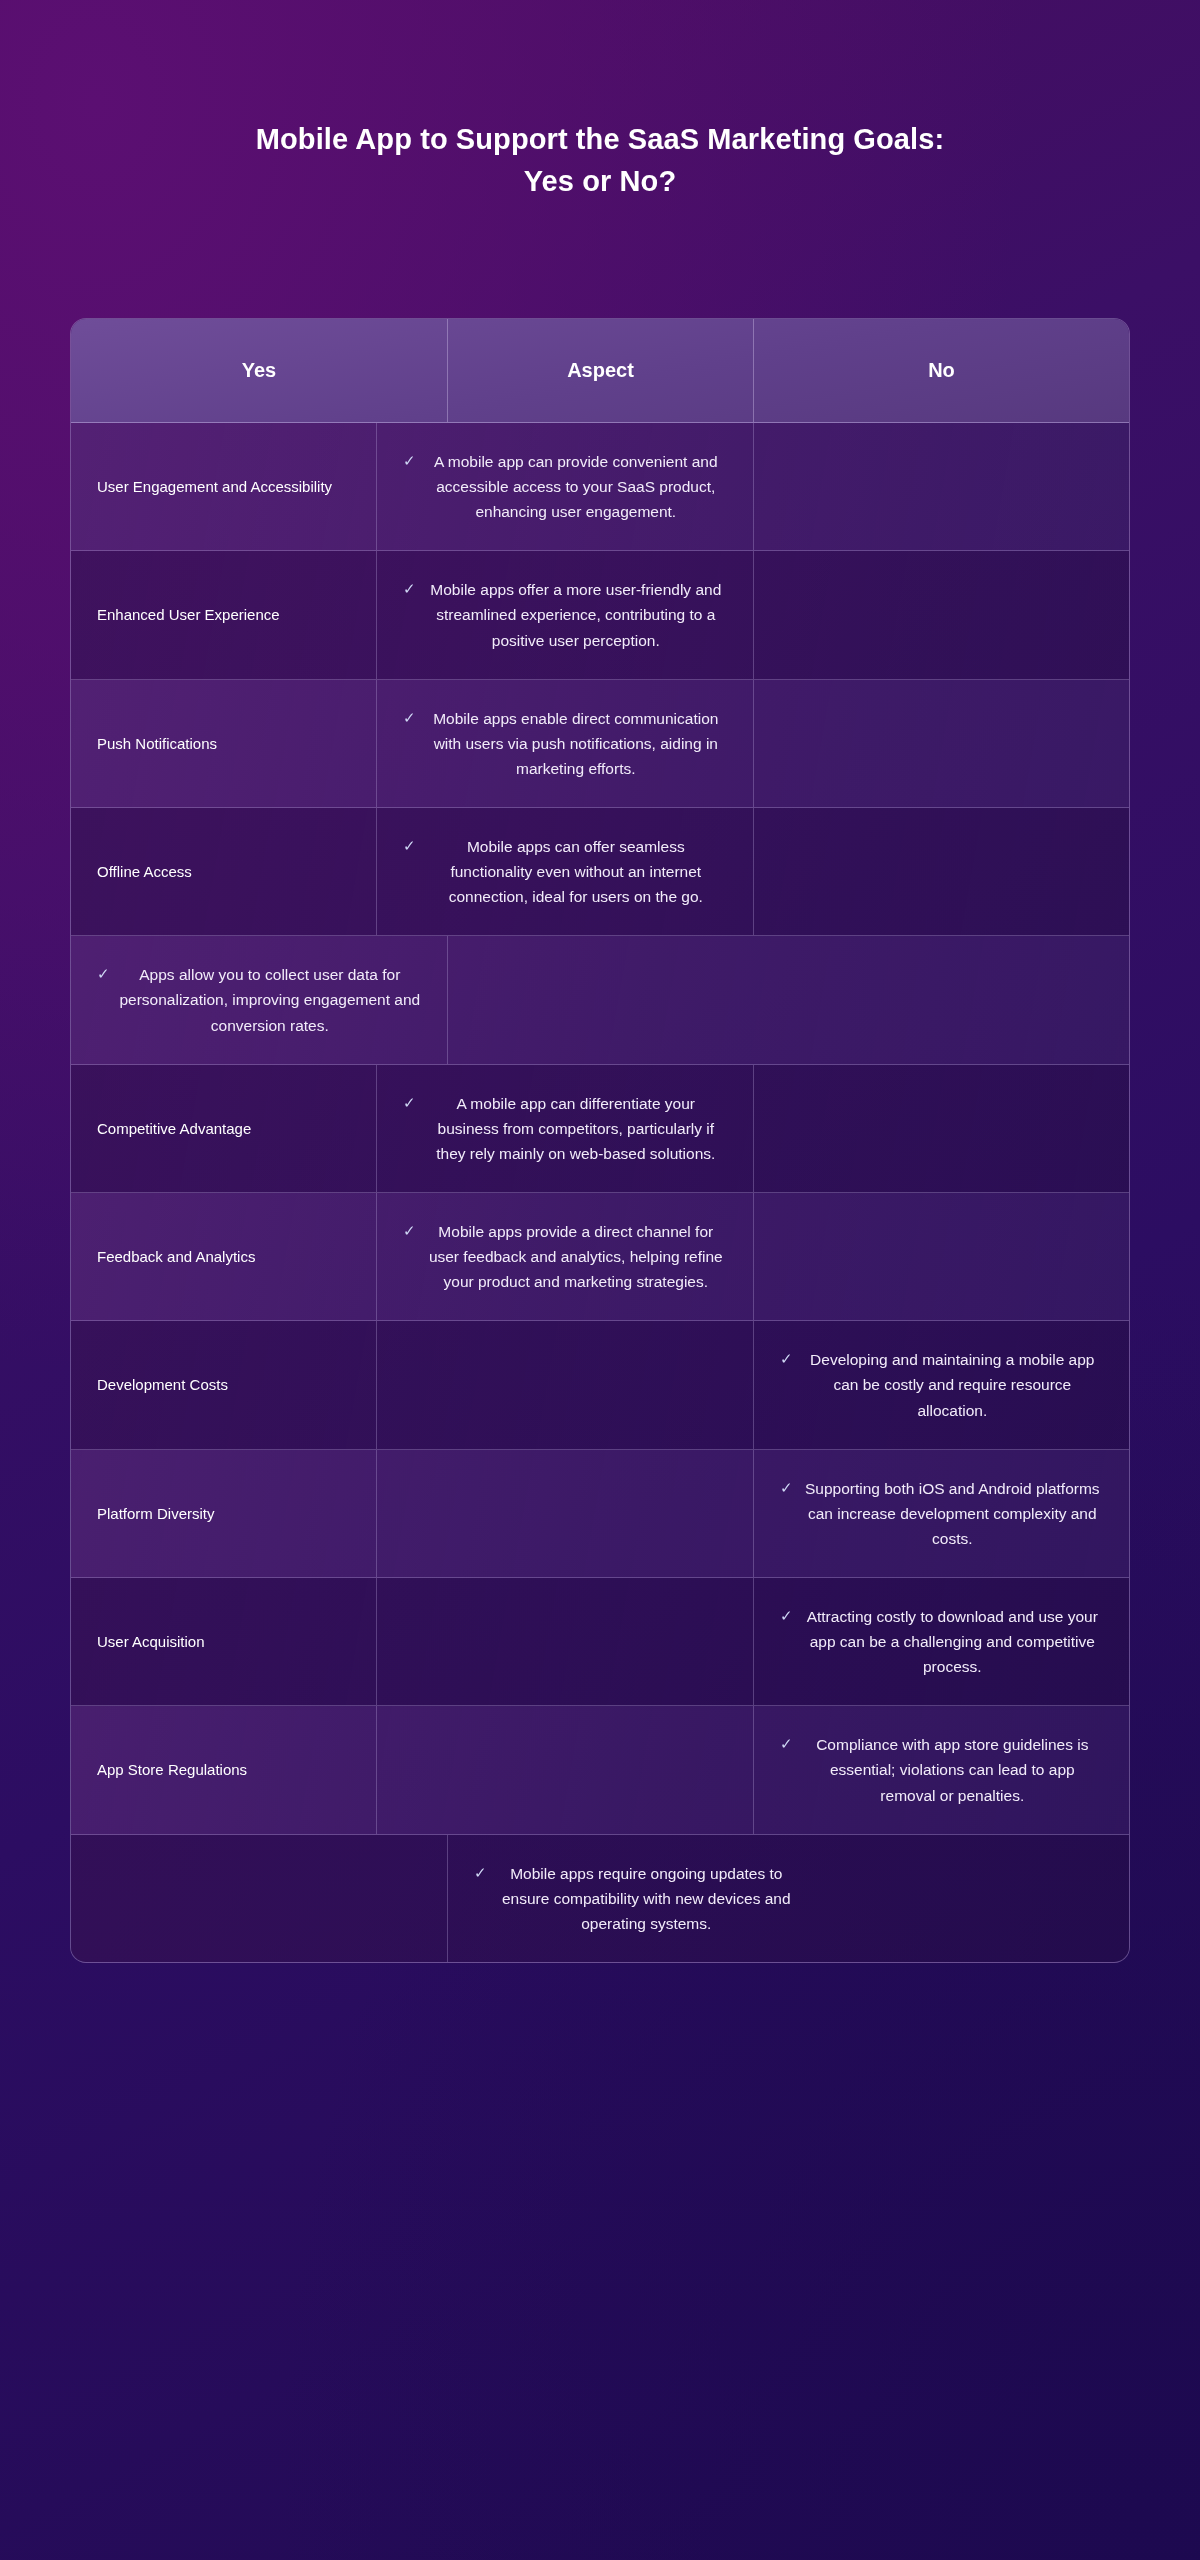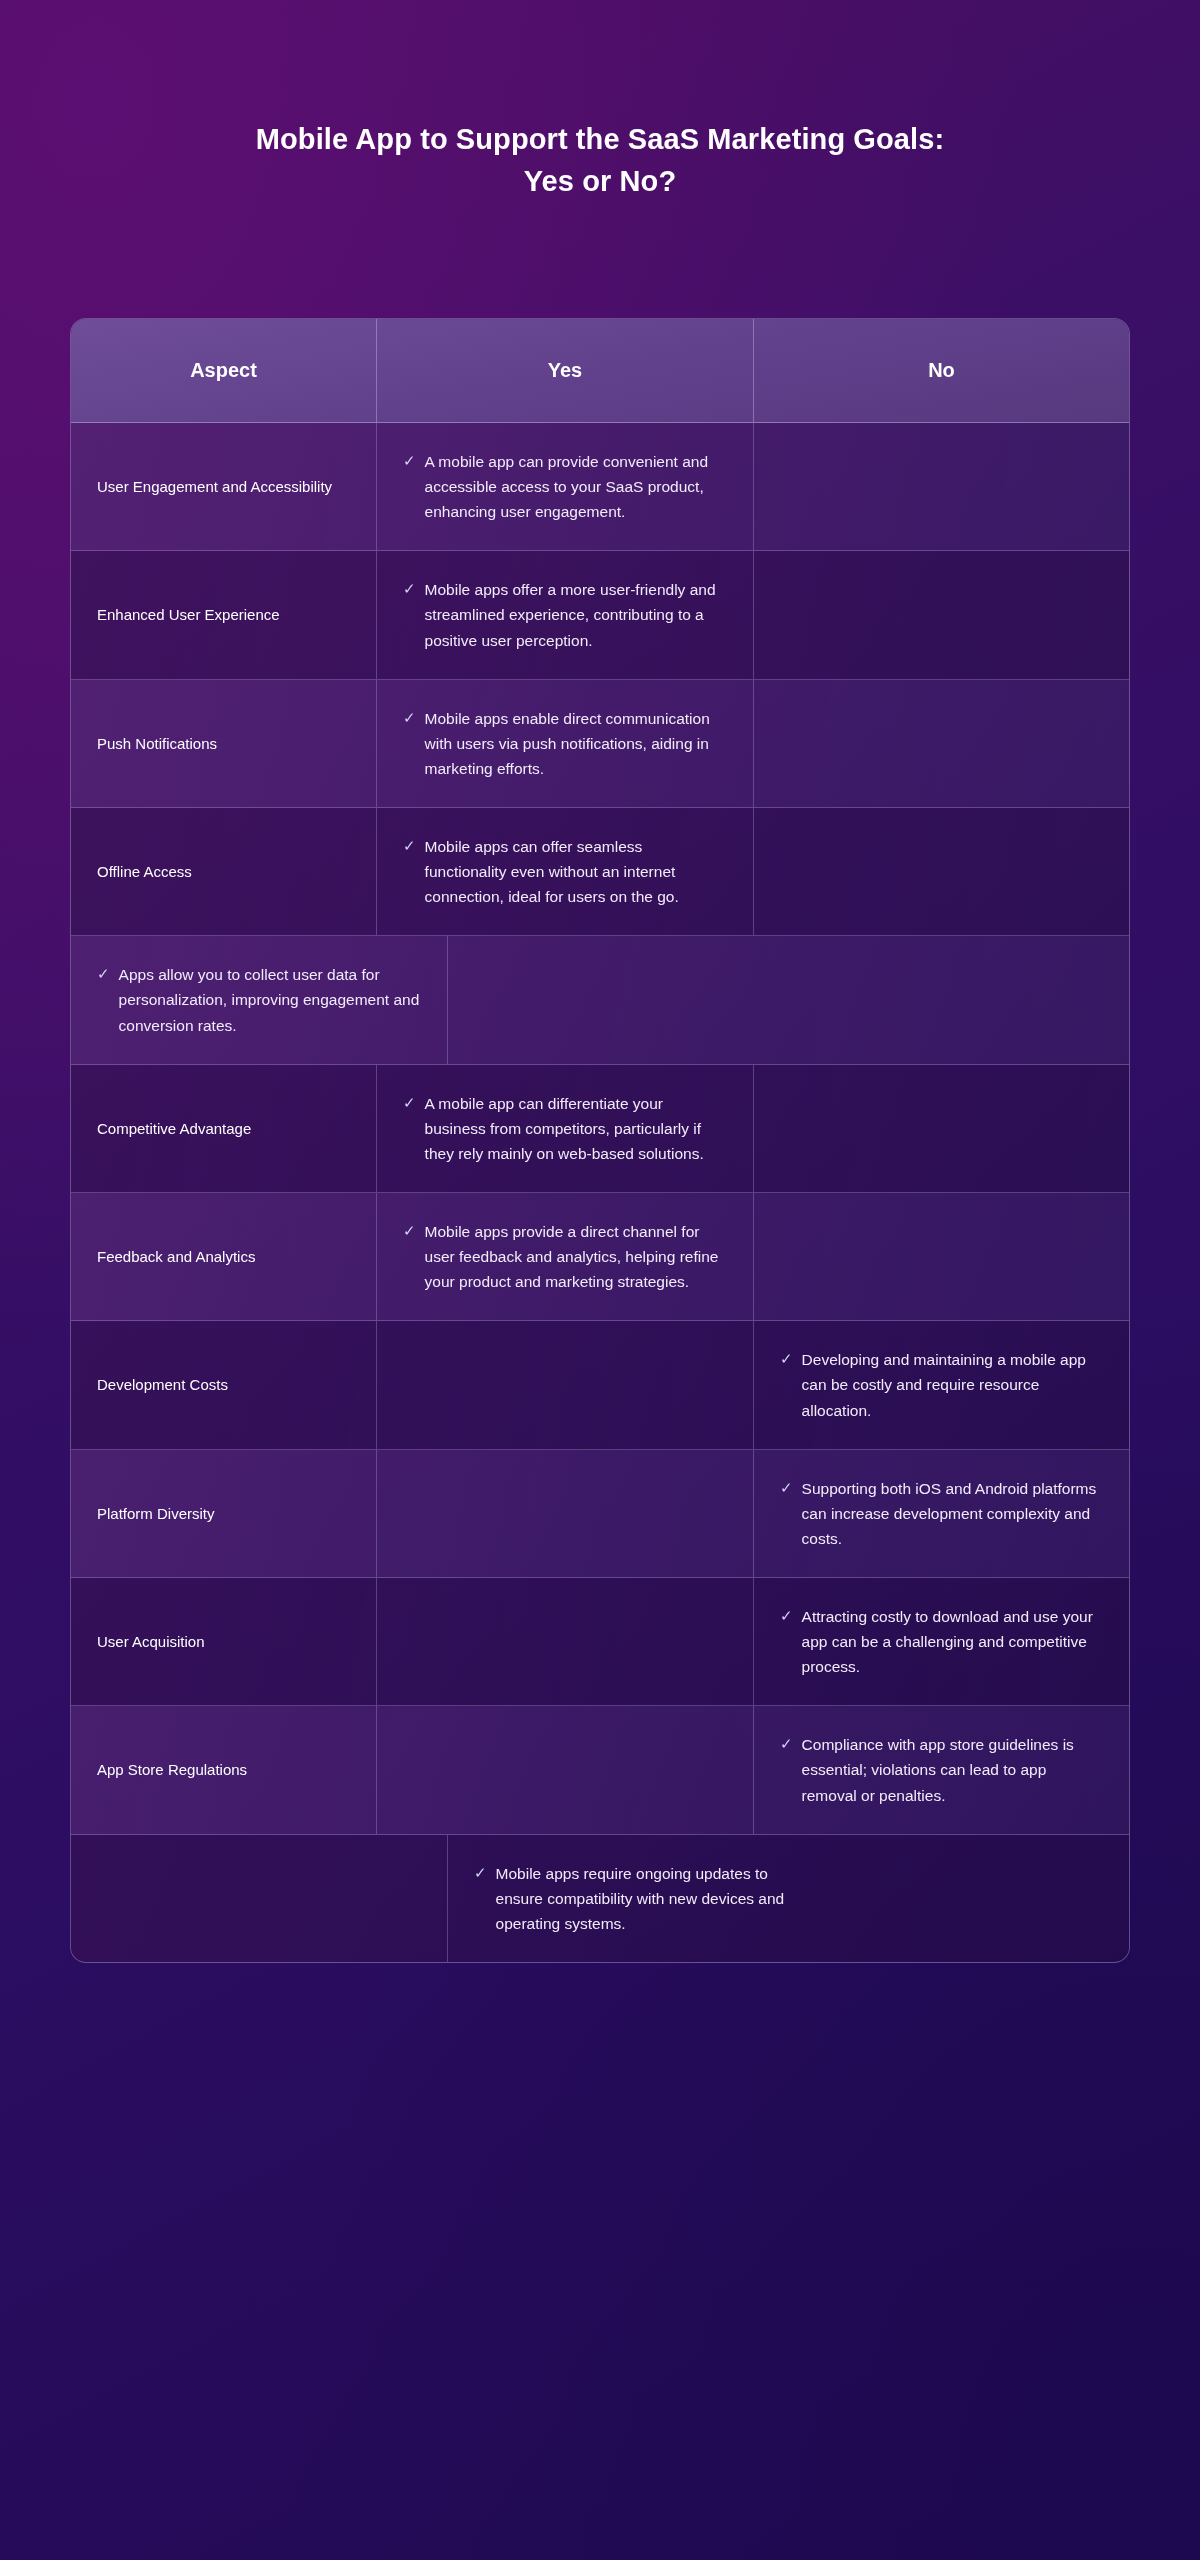--- a/index.html
+++ b/index.html
@@ -95,37 +95,37 @@
     color:#f2ecfa;
     font-weight:400;
   }
   .check {
     flex:0 0 auto;
     color:#cfd8f5;
     font-size:15px;
     line-height:1.62;
     transform:translateY(0px);
   }
-  .point-text { display:block; }
+  .point-text { display:block;text-align:center; }
 </style>
 </head>
 <body>
 
 <div class="page">
 
   <div class="title-block">
     <span class="title-line">Mobile App to Support the SaaS Marketing Goals:</span>
     <span class="title-line">Yes or No?</span>
   </div>
 
   <div class="table-wrap">
 
     <div class="row head-row">
+      <div class="head-cell c-yes">Yes</div>
       <div class="head-cell c-aspect">Aspect</div>
-      <div class="head-cell c-yes">Yes</div>
       <div class="head-cell c-no">No</div>
     </div>
 
     <div id="rows-host">
         <div class="row odd">
           <div class="cell c-aspect">
             <span class="aspect-label">User Engagement and Accessibility</span>
           </div>
           <div class="cell c-yes">
             <div class="point">

